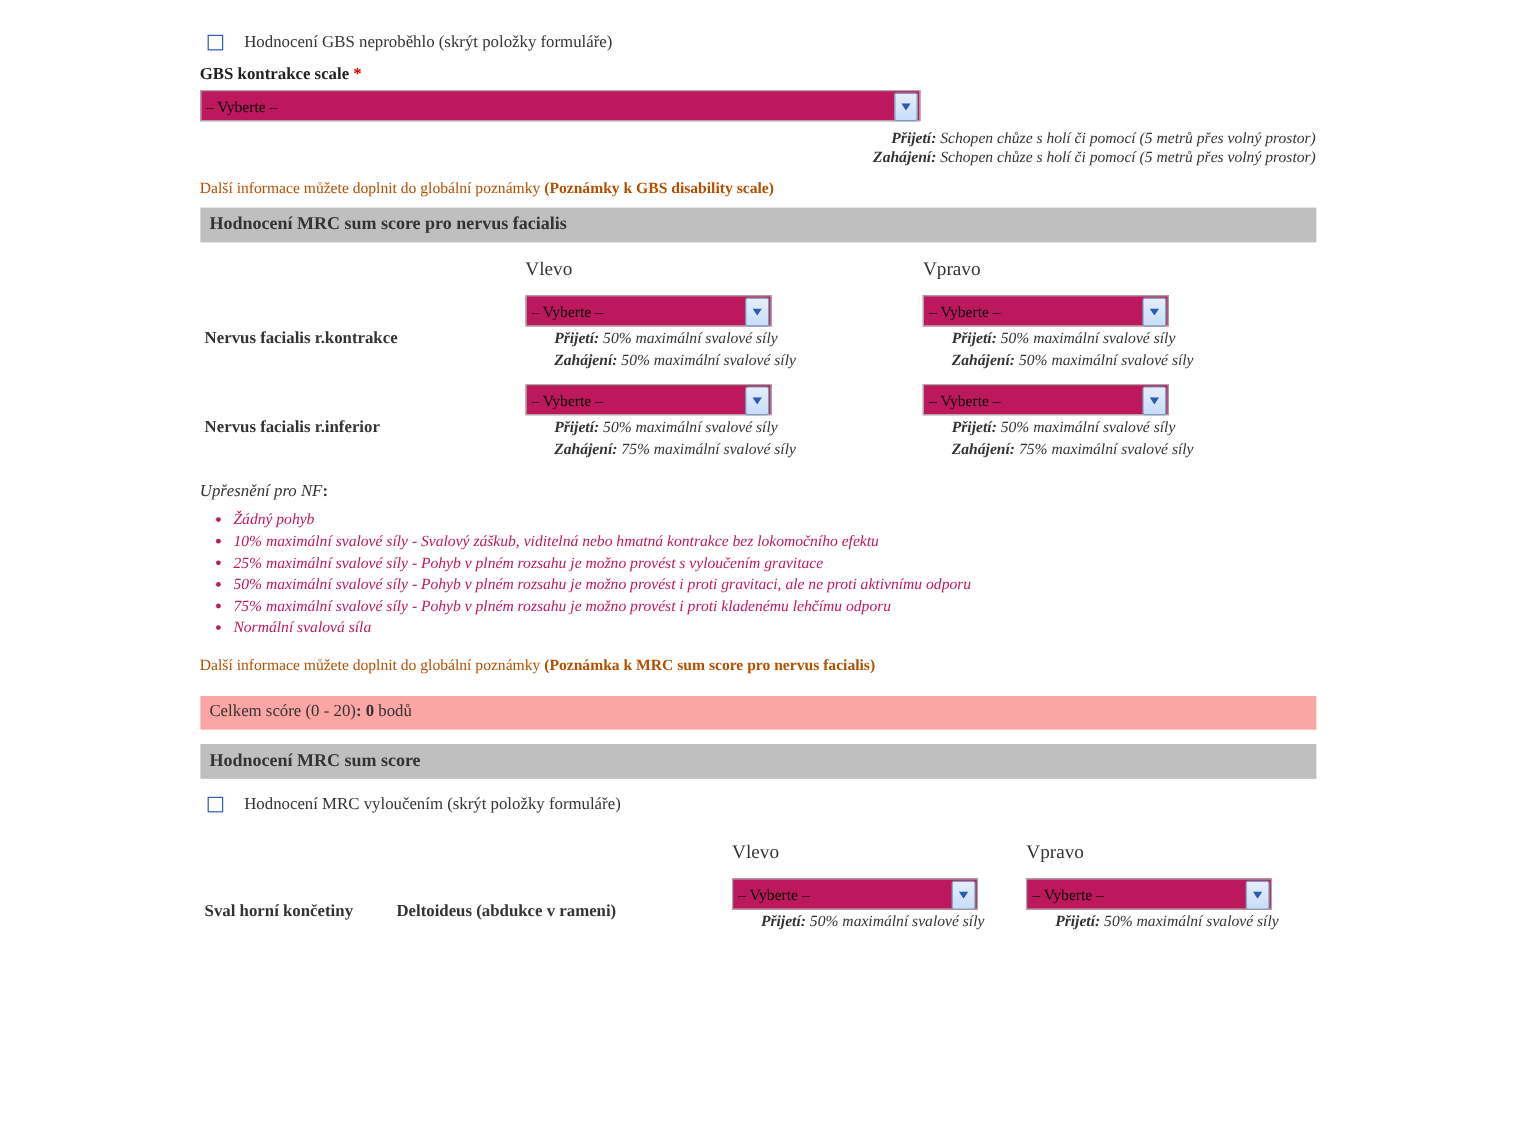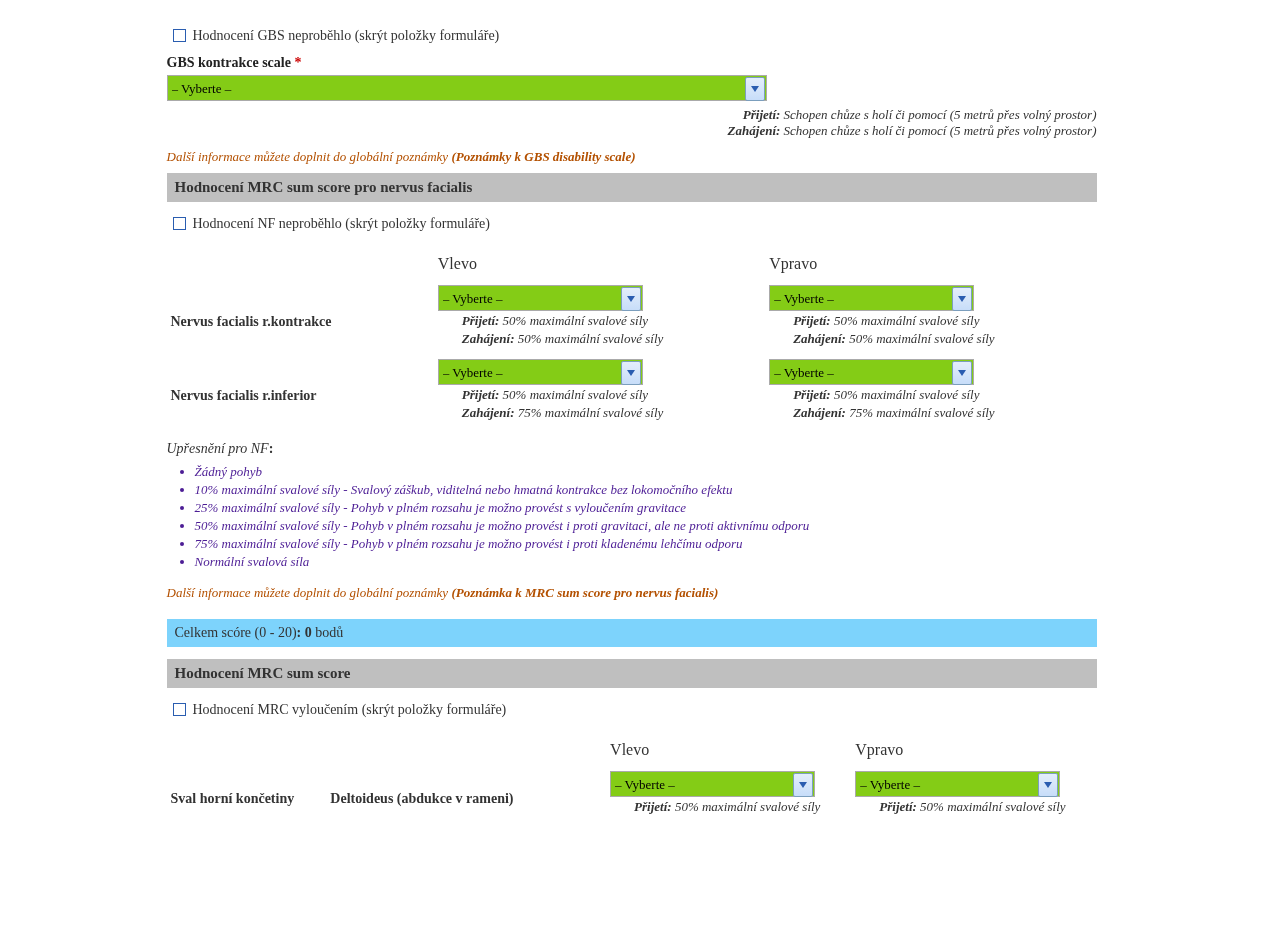--- a/index.html
+++ b/index.html
@@ -16,34 +16,34 @@
   }
   .section-header {
     background: #bfbfbf;
     padding: 6px 8px;
     font-weight: bold;
     font-size: 15px;
     color: #333;
     margin-top: 0;
   }
   .score-bar {
-    background: #7dd3fc;
+    background: #fca5a5;
     padding: 6px 8px;
     font-size: 14px;
     color: #333;
     margin-top: 10px;
   }
   .row {
     padding: 6px 0;
   }
   .checkbox-row {
     padding: 12px 0 8px 2px;
     display: flex;
     align-items: center;
-    gap: 4px;
+    gap: 15px;
   }
   input[type="checkbox"] {
     width: 13px;
     height: 13px;
     border: 1px solid #2a5db0;
     appearance: none;
     background: #fff;
     cursor: pointer;
   }
   .field-label {
@@ -53,21 +53,21 @@
     padding: 2px 0 4px 0;
   }
   .req {
     color: #c00;
   }
   select {
     font-family: Georgia, serif;
     font-size: 13px;
     padding: 3px 4px;
     border: 1px solid #aaa;
-    background: #84cc16;
+    background: #be185d;
     height: 26px;
     box-sizing: border-box;
   }
   .select-wide {
     width: 600px;
   }
   .select-med {
     width: 205px;
   }
   .hint {
@@ -75,21 +75,20 @@
     font-size: 13px;
     color: #333;
     padding-left: 8px;
     text-align: right;
   }
   .hint .lbl {
     font-weight: bold;
     font-style: italic;
   }
   .global-note {
-    font-style: italic;
     font-size: 13px;
     color: #b35000;
     padding: 10px 0 8px 0;
   }
   .global-note .bold {
     font-weight: bold;
   }
   .nf-table {
     width: 100%;
     border-collapse: collapse;
@@ -127,21 +126,21 @@
     color: #333;
     padding-top: 14px;
   }
   ul.notes {
     margin: 6px 0 4px 28px;
     padding: 0;
   }
   ul.notes li {
     font-style: italic;
     font-size: 13px;
-    color: #4c1d95;
+    color: #be185d;
     padding: 1px 0;
   }
   .gap {
     height: 12px;
   }
   .col-left { width: 270px; }
   .col-mid  { width: 330px; }
   .col-right{ width: 330px; }
   
   .mrc-col1 { width: 160px; }
@@ -207,24 +206,20 @@
   <div class="hint">
     <span class="lbl">Zahájení:</span> <span>Schopen chůze s holí či pomocí (5 metrů přes volný prostor)</span>
   </div>
 
   <div class="global-note">
     <span>Další informace můžete doplnit do globální poznámky</span> <span class="bold">(Poznámky k GBS disability scale)</span>
   </div>
 
   <div class="section-header">Hodnocení MRC sum score pro nervus facialis</div>
 
-  <div class="checkbox-row">
-    <input type="checkbox" style="">
-    <span>Hodnocení NF neproběhlo (skrýt položky formuláře)</span>
-  </div>
 
   <table class="nf-table">
     <tbody>
         <tr>
       <th class="col-left"></th>
       <th class="col-mid">Vlevo</th>
       <th class="col-right">Vpravo</th>
     </tr>
 
     <tr>

